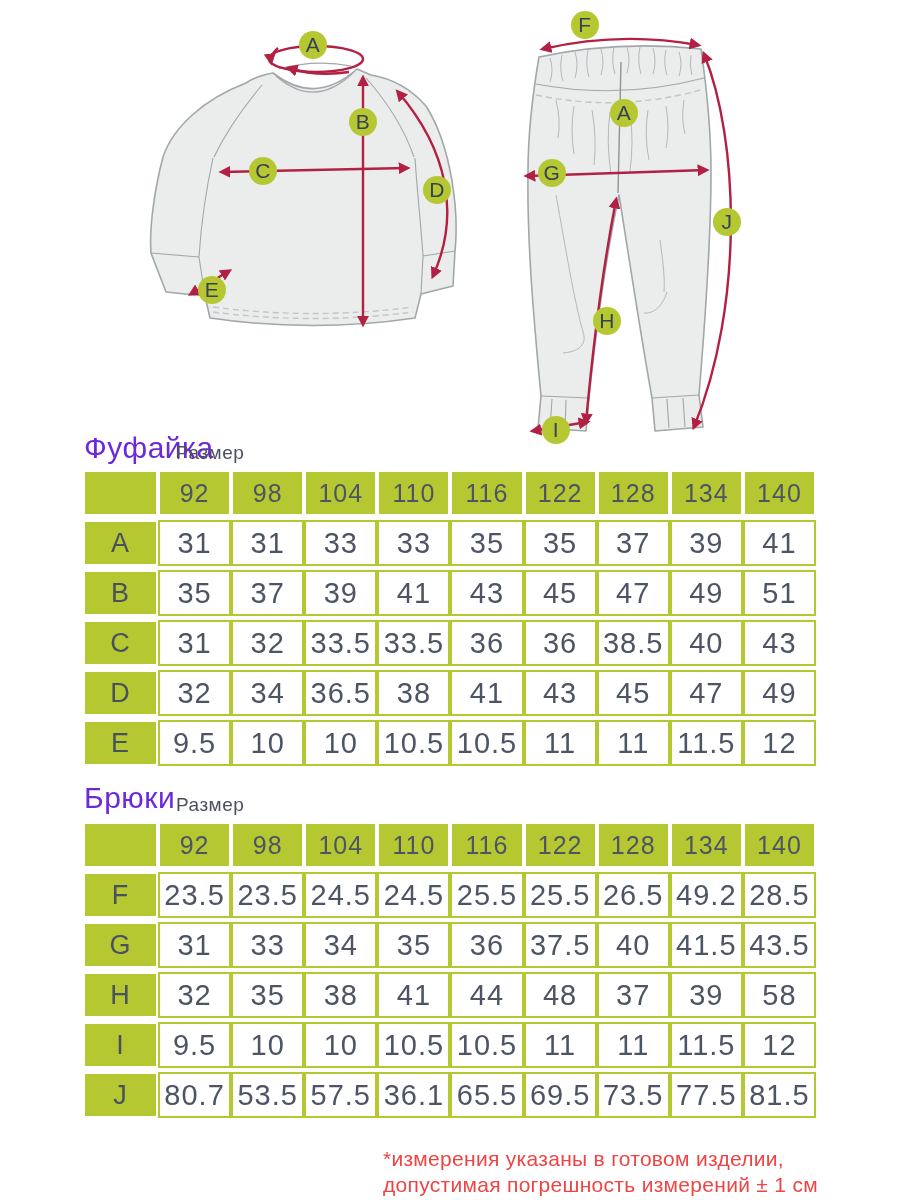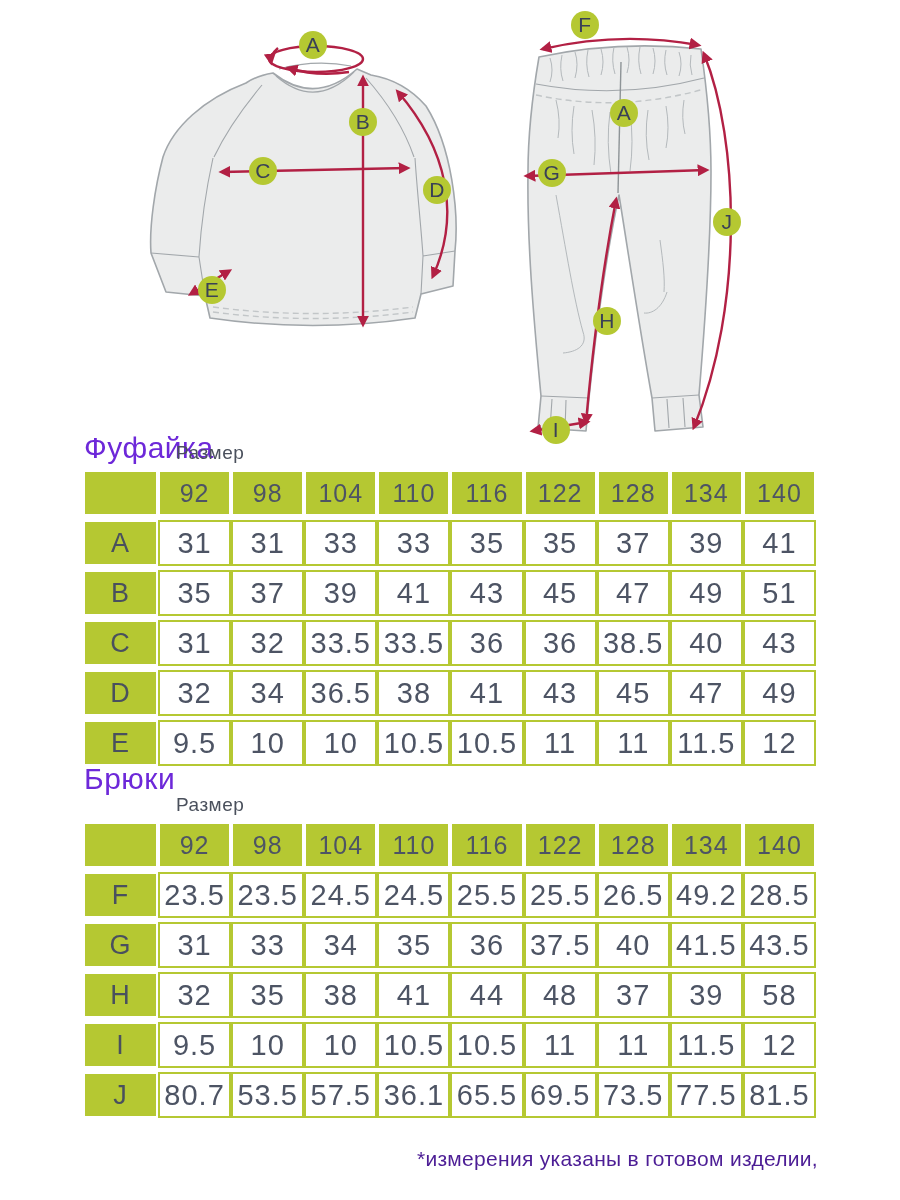--- a/index.html
+++ b/index.html
@@ -13,21 +13,21 @@
   .size-table{position:absolute;left:83px;width:733px;display:grid;
     grid-template-columns:75px repeat(9,1fr);grid-auto-rows:46px;row-gap:4px;column-gap:0;}
   .c{display:flex;align-items:center;justify-content:center;box-sizing:border-box;
      color:#4d5464;letter-spacing:1px;}
   .g{background:#b5c832;border:2px solid #fff;text-align:right;}
   .d{background:#fff;border:2px solid #b5c832;font-size:29px;}
   .head{font-size:25px;}
   .rowlab{font-size:27px;color:#49505e;}
 
   .footnote{position:absolute;right:82px;top:1146px;text-align:left;
-    font-size:21px;line-height:26px;color:#4c1d95;letter-spacing:.3px;}
+    font-size:21px;line-height:26px;color:#ef4444;letter-spacing:.3px;}
 
   
   .garment{fill:#ebecec;stroke:#a2a7ab;stroke-width:1.6;stroke-linejoin:round;}
   .detail{fill:none;stroke:#a2a7ab;stroke-width:1.1;}
   .detail-soft{fill:none;stroke:#b4b9bc;stroke-width:1;}
   .stitch{fill:none;stroke:#c2c6c8;stroke-width:1.4;stroke-dasharray:6 4;}
   .seam{fill:none;stroke:#8e9497;stroke-width:1.4;}
   .meas{fill:none;stroke:#b22044;stroke-width:2.4;}
   .mc{fill:#b5c832;}
   .ml{text-anchor:middle;font-size:21px;fill:#3a4156;letter-spacing:.5px;}
@@ -217,21 +217,21 @@
       <div class="c d">10</div>
       <div class="c d">10</div>
       <div class="c d">10.5</div>
       <div class="c d">10.5</div>
       <div class="c d">11</div>
       <div class="c d">11</div>
       <div class="c d">11.5</div>
       <div class="c d">12</div>
     </div>
 
-  <div class="tbl-title" style="top:762px">Брюки</div>
+  <div class="tbl-title" style="top:781px">Брюки</div>
   <div class="razmer" style="top:794px">Размер</div>
   <div class="size-table" style="top:822px">
       <div class="c g"></div>
       <div class="c g head">92</div>
       <div class="c g head">98</div>
       <div class="c g head">104</div>
       <div class="c g head">110</div>
       <div class="c g head">116</div>
       <div class="c g head">122</div>
       <div class="c g head">128</div>
@@ -284,15 +284,16 @@
       <div class="c d">36.1</div>
       <div class="c d">65.5</div>
       <div class="c d">69.5</div>
       <div class="c d">73.5</div>
       <div class="c d">77.5</div>
       <div class="c d">81.5</div>
     </div>
 
   <div class="footnote">
     <div>*измерения указаны в готовом изделии,</div>
+    <div>допустимая погрешность измерений ± 1 см</div>
   </div>
 
 </div>
 
 </body></html>

